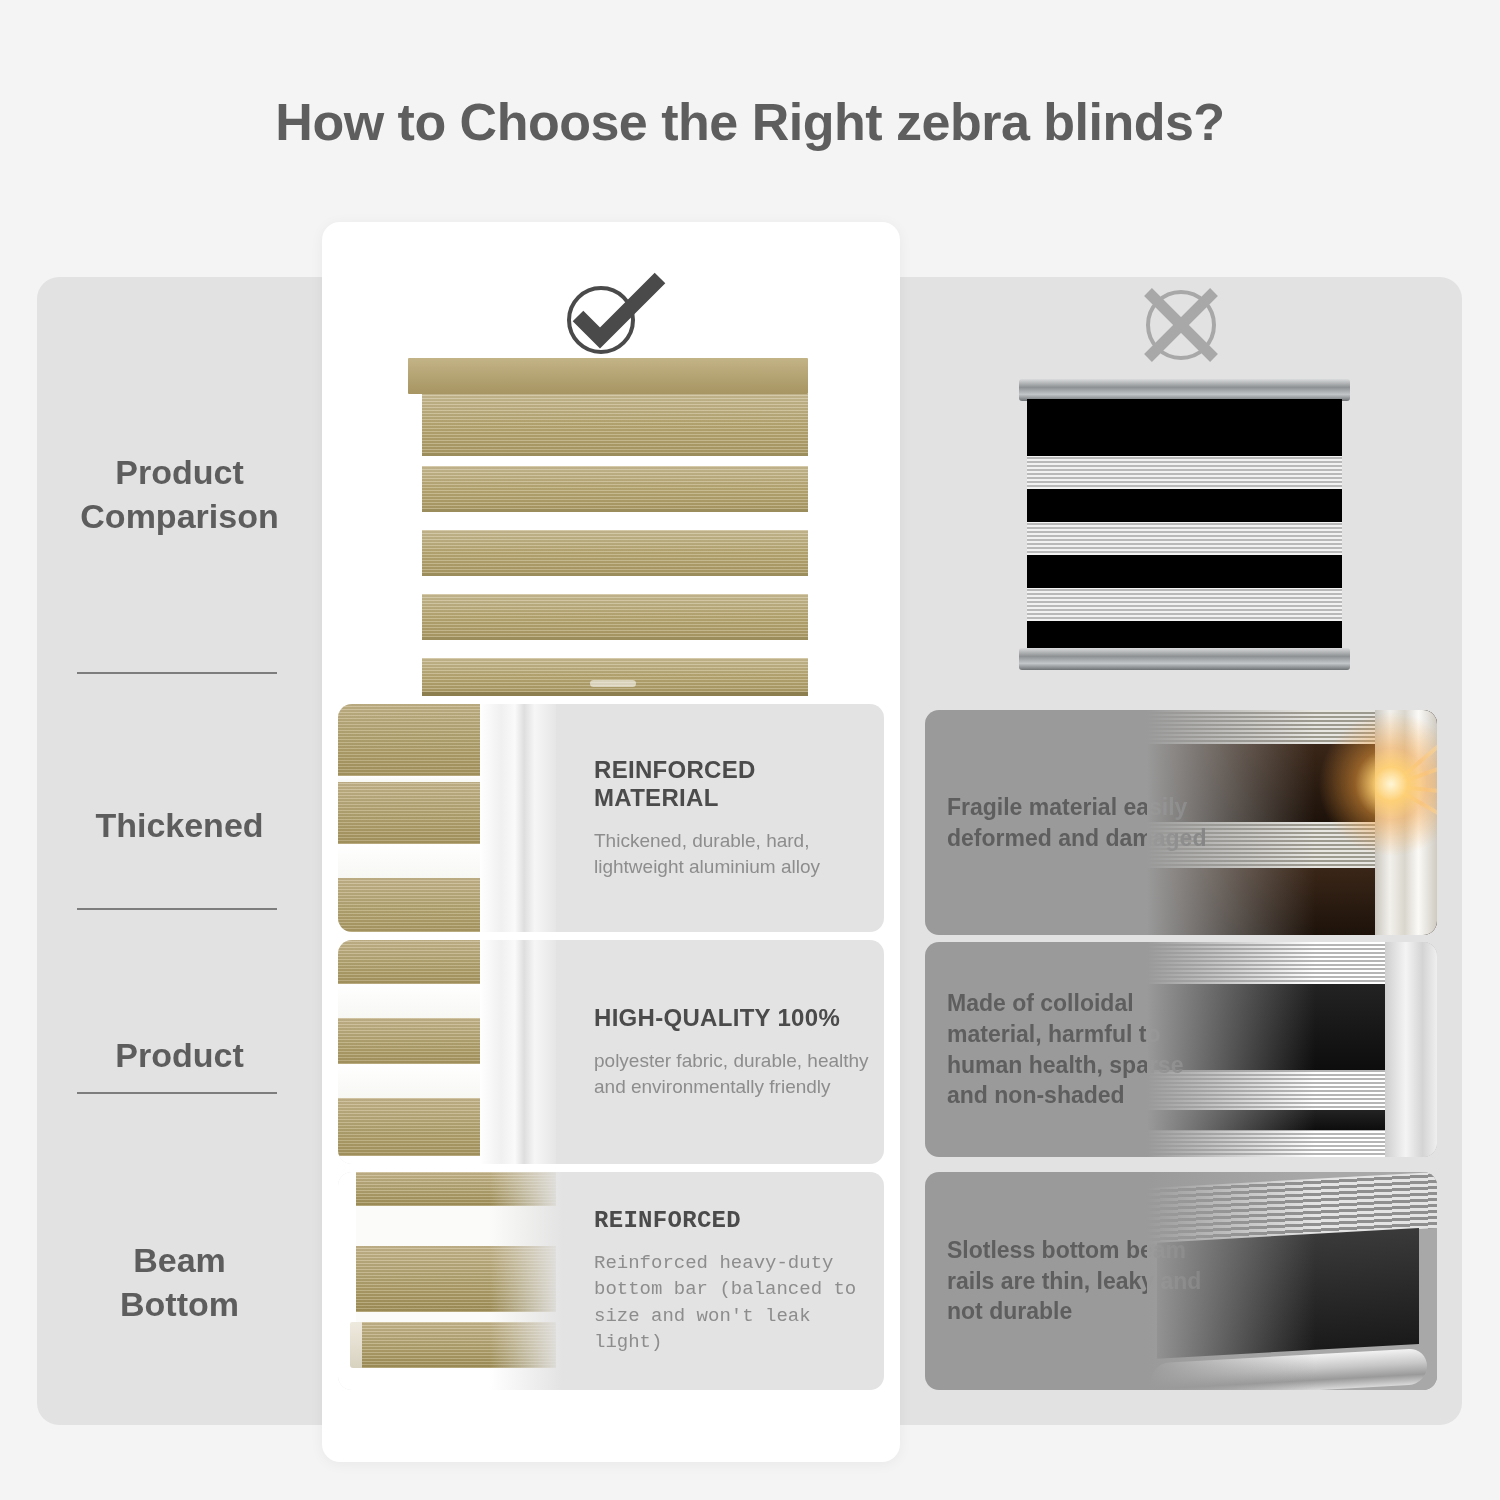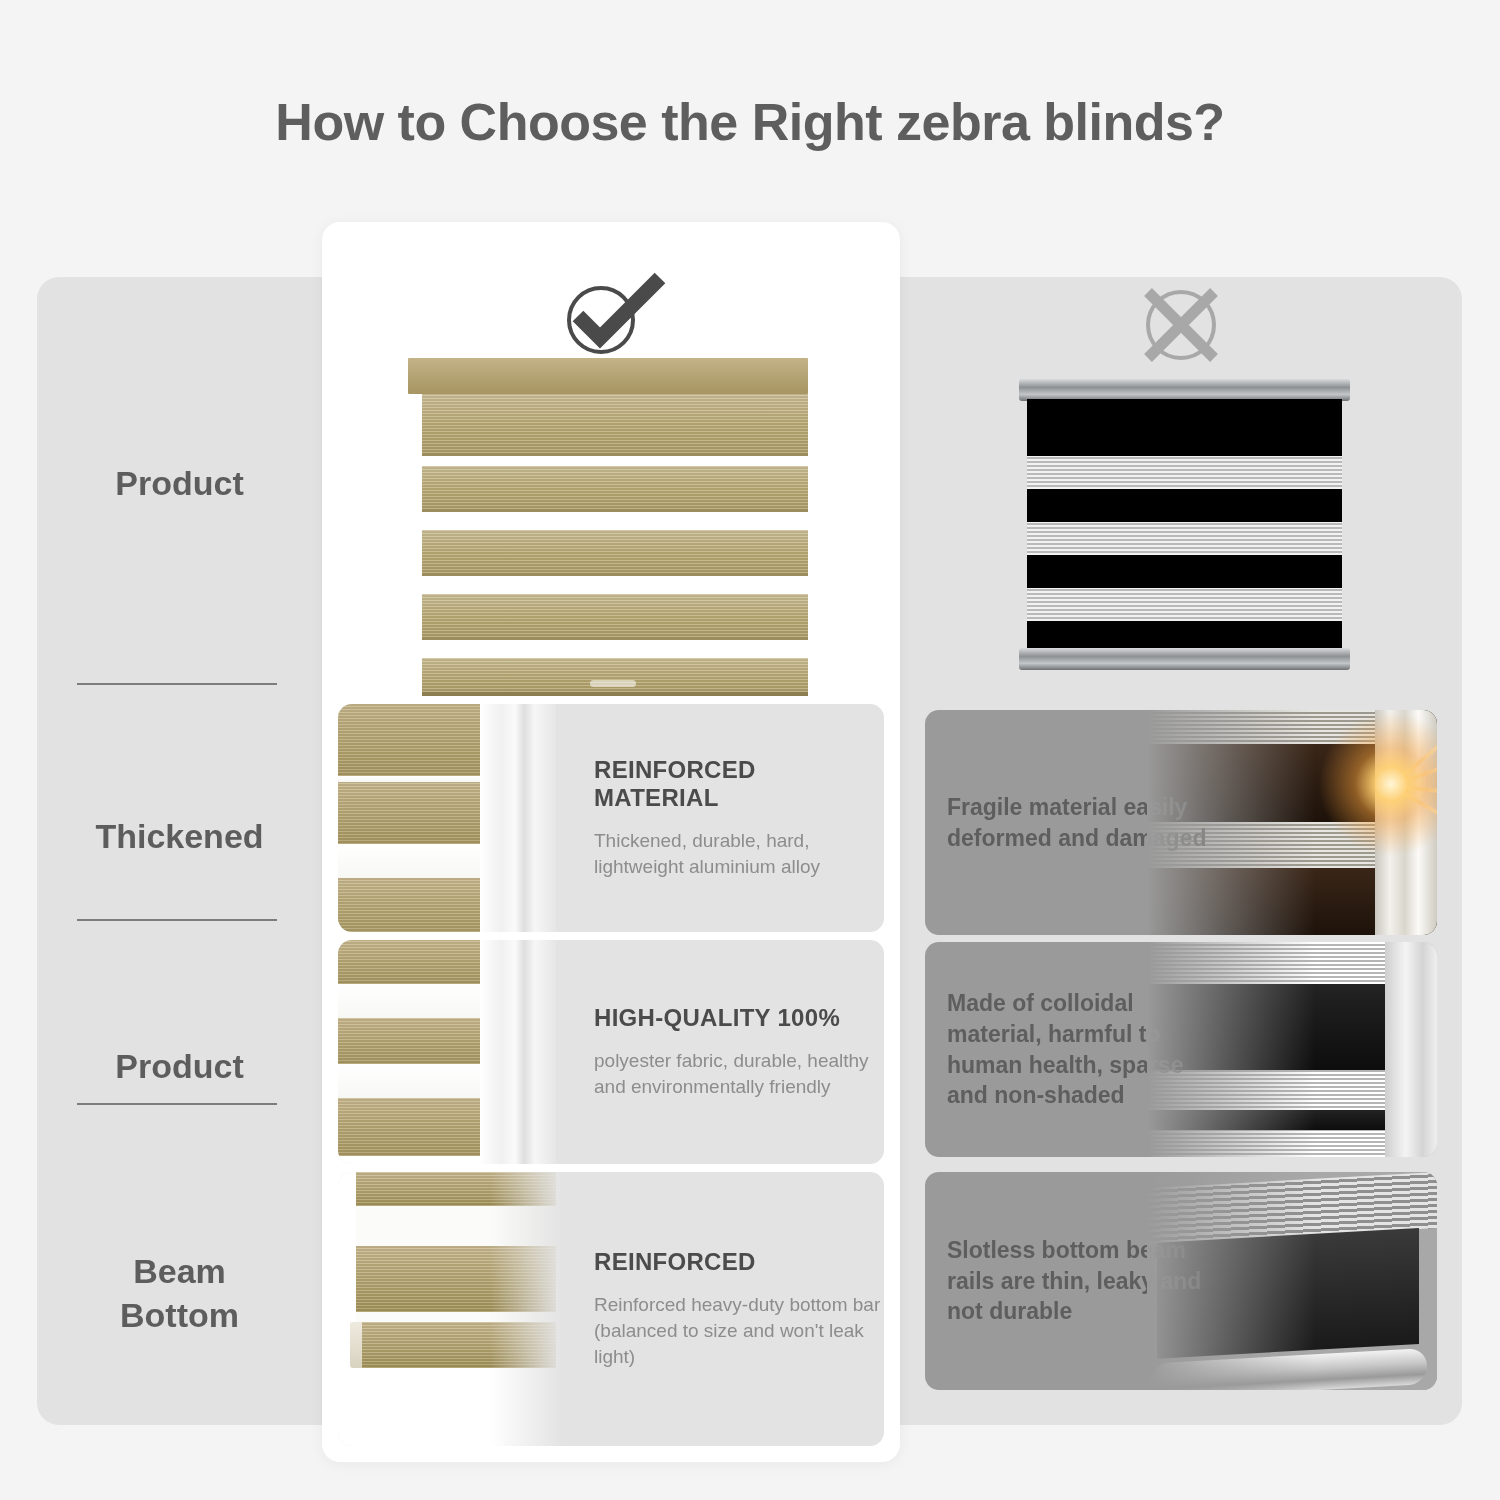--- a/index.html
+++ b/index.html
@@ -42,21 +42,21 @@
     width: 1425px;
     height: 1148px;
     background: #e2e2e2;
     border-radius: 22px;
   }
 
   
   .label-col {
     position: absolute;
     left: 37px;
-    top: 290px;
+    top: 279px;
     width: 285px;
     height: 1148px;
   }
   .row-label {
     position: absolute;
     left: 0;
     width: 285px;
     text-align: center;
     font-size: 34px;
     font-weight: 700;
@@ -173,21 +173,21 @@
   .card-good {
     position: absolute;
     left: 338px;
     width: 546px;
     border-radius: 14px;
     background: #e3e3e3;
     overflow: hidden;
   }
   .card-good.c0 { top: 704px; height: 228px; }
   .card-good.c1 { top: 940px; height: 224px; }
-  .card-good.c2 { top: 1172px; height: 274px; }
+  .card-good.c2 { top: 1172px; height: 218px; font-family: Liberation Mono, monospace; }
 
   .cg-photo {
     position: absolute; left: 0; top: 0; width: 218px; height: 100%;
     overflow: hidden;
   }
   .cg-text {
     position: absolute; left: 256px; top: 0; width: 290px; height: 100%;
     display: flex; flex-direction: column; justify-content: center;
   }
   .cg-head {
@@ -333,20 +333,21 @@
 
 <div class="page">
 
   <h1 class="page-title">How to Choose the Right zebra blinds?</h1>
 
   <div class="backdrop"></div>
 
   <div class="label-col">
     <div class="row-label r0">
       <div>Product</div>
+      <div>Comparison</div>
     </div>
     <div class="divider d0"></div>
 
     <div class="row-label r1">
       <div>Thickened</div>
     </div>
     <div class="divider d1"></div>
 
     <div class="row-label r2">
       <div>Product</div>

